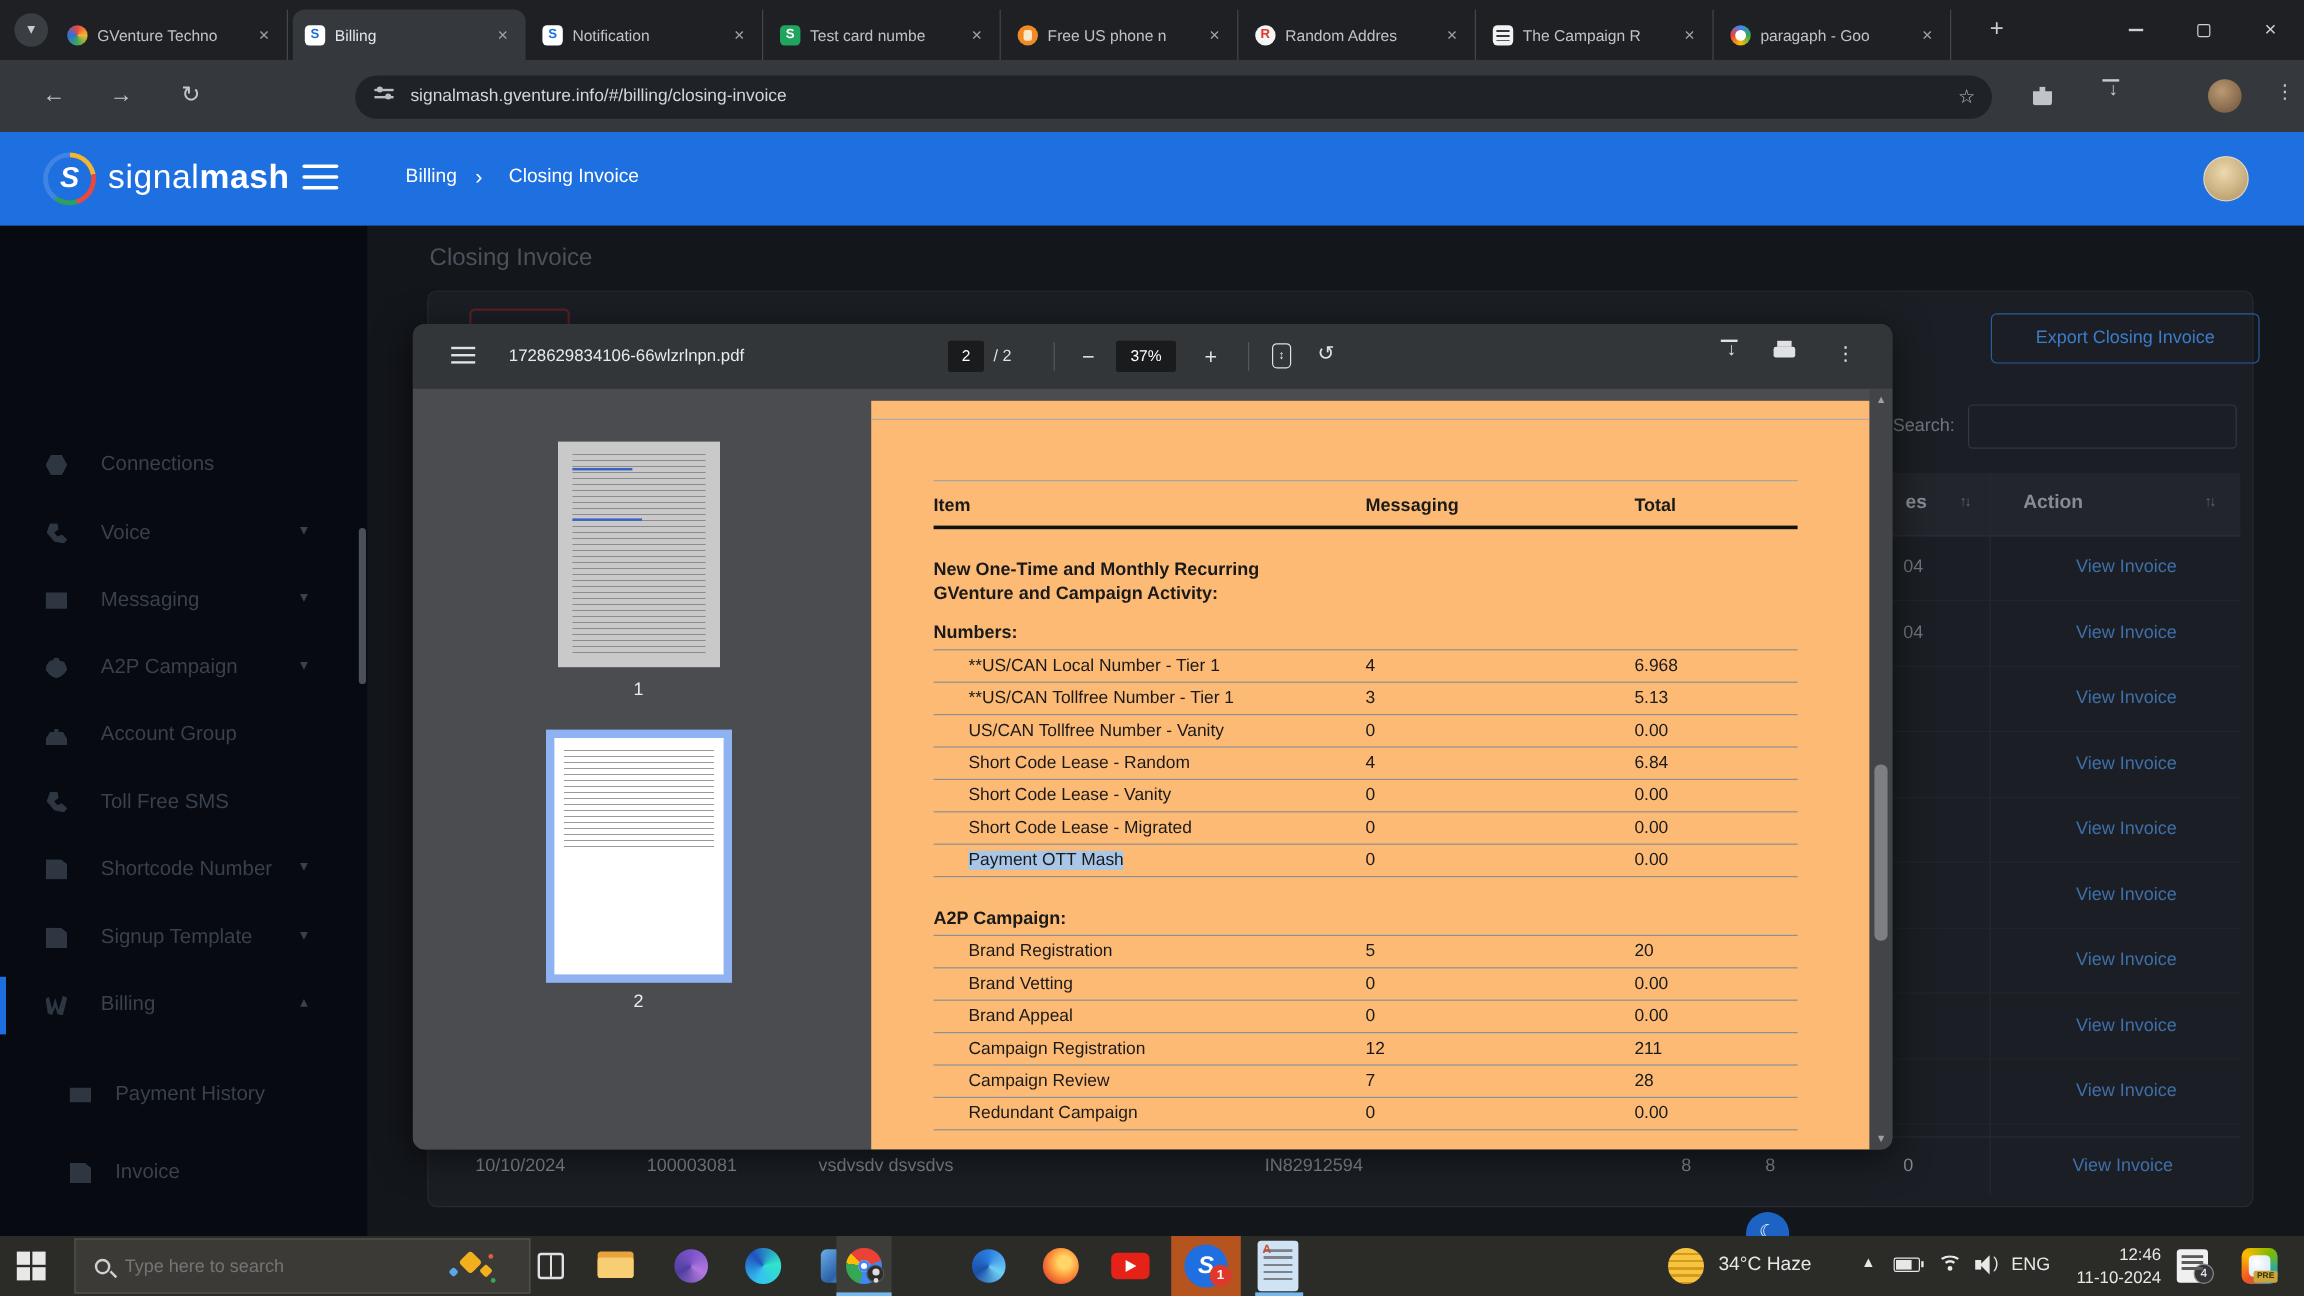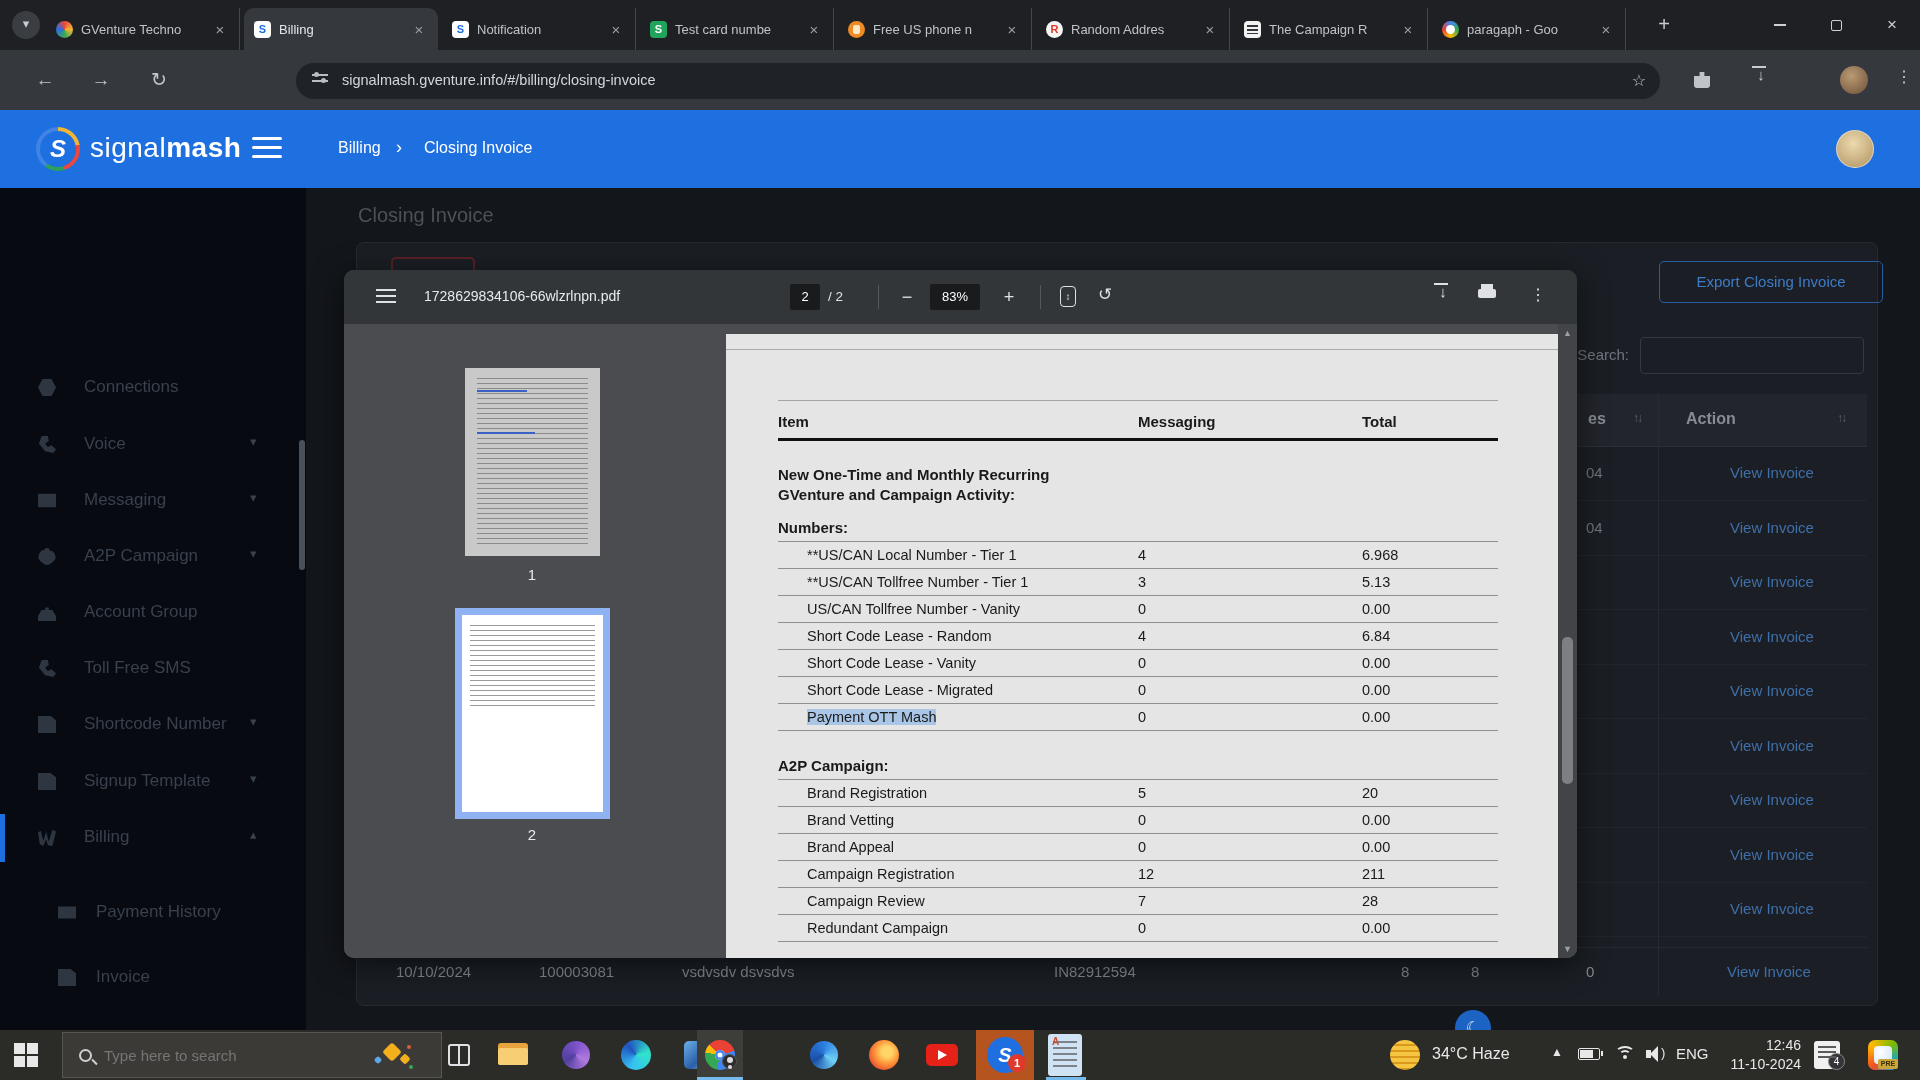--- a/index.html
+++ b/index.html
@@ -129,21 +129,21 @@
   .thumb1 { left:121px; top:44px; width:135px; height:188px; }
   .thumb1 .lines { position:absolute; inset:10px 12px; background:repeating-linear-gradient(#8b8b8b 0 1px, transparent 1px 5px); }
   .thumb1 .blu1 { position:absolute; left:12px; top:22px; width:50px; height:2px; background:#3a62c4; }
   .thumb1 .blu2 { position:absolute; left:12px; top:64px; width:58px; height:2px; background:#3a62c4; }
   .thumb2 { left:111px; top:284px; width:155px; height:211px; background:#8fb3f2; }
   .thumb2 .page { position:absolute; inset:7px; background:#fff; }
   .thumb2 .lines { position:absolute; left:8px; right:8px; top:10px; height:85px; background:repeating-linear-gradient(#9a9a9a 0 1px, transparent 1px 5px); }
   .thumblabel { position:absolute; color:#e8eaed; font-size:15px; text-align:center; width:30px; }
   .tl1 { left:173px; top:242px; } .tl2 { left:173px; top:502px; }
 
-  .ppage { position:absolute; left:382px; top:10px; width:832px; bottom:0; background:#e5e5e5; }
+  .ppage { position:absolute; left:382px; top:10px; width:832px; bottom:0; background:#fdba74; }
   .pagegap { position:absolute; left:0; top:15px; width:100%; height:1px; background:#ababab; }
   .pdftable { position:absolute; left:52px; right:60px; top:66px; color:#1a1a1a; }
   .prow { display:grid; grid-template-columns:360px 224px 1fr; }
   .pheadrow { font-weight:bold; font-size:15px; padding:12px 0 8px 0; border-top:1px solid #a5a5a5; border-bottom:3px solid #111; }
   .pintro { margin-top:24px; font-weight:bold; font-size:15px; line-height:20px; }
   .psectitle { margin-top:14px; font-weight:bold; font-size:15px; padding-bottom:5px; border-bottom:1px solid #8f8f8f; }
   .psectitle.gap { margin-top:26px; }
   .pdrow { font-size:14.5px; padding:5px 0; border-bottom:1px solid #909090; }
   .pdrow .c1 { padding-left:29px; }
   .hl { background:#a9c6e6; }
@@ -436,21 +436,21 @@
       <div class="phamb">
           <i></i>
           <i></i>
           <i></i>
         </div>
       <div class="pfname">1728629834106-66wlzrlnpn.pdf</div>
       <div class="pchip pagechip">2</div>
       <div class="pagetotal">/ 2</div>
       <div class="psep" style="left:534px"></div>
       <div class="pbtn" style="left:550px">−</div>
-      <div class="pchip zoomchip">83%</div>
+      <div class="pchip zoomchip">37%</div>
       <div class="pbtn" style="left:652px">+</div>
       <div class="psep" style="left:696px"></div>
       <div class="fitic">↕</div>
       <div class="rotic">↺</div>
       <div class="pdl">↓<span class="tray"></span></div>
       <div class="pprint"></div>
       <div class="pkebab">⋮</div>
     </div>
     <div class="pbody">
       <div class="thumb thumb1">

